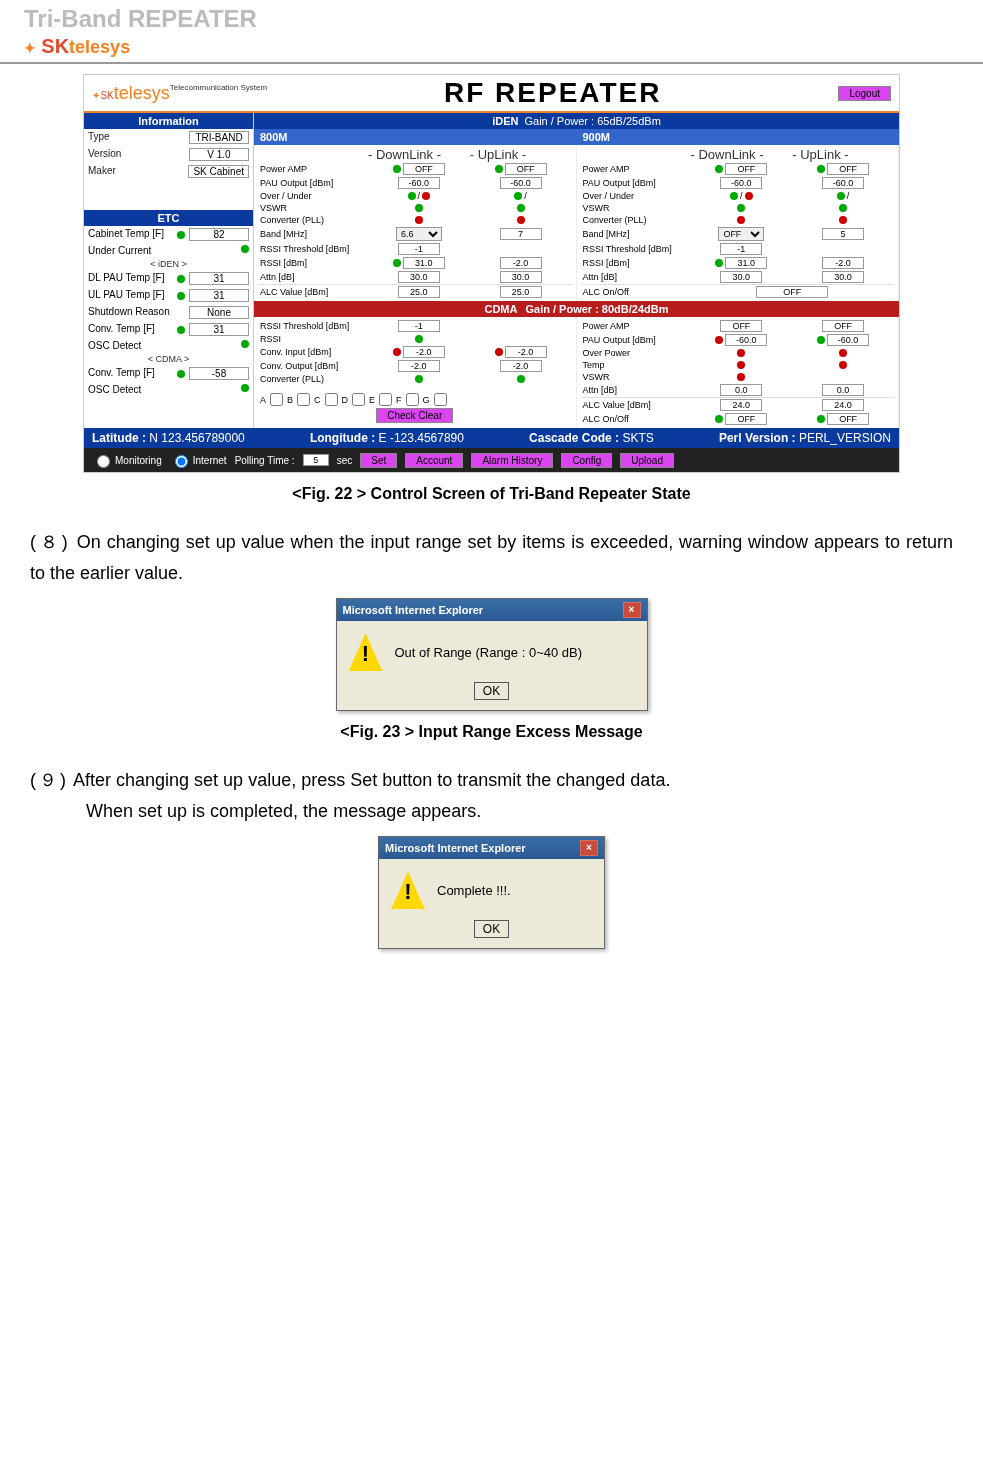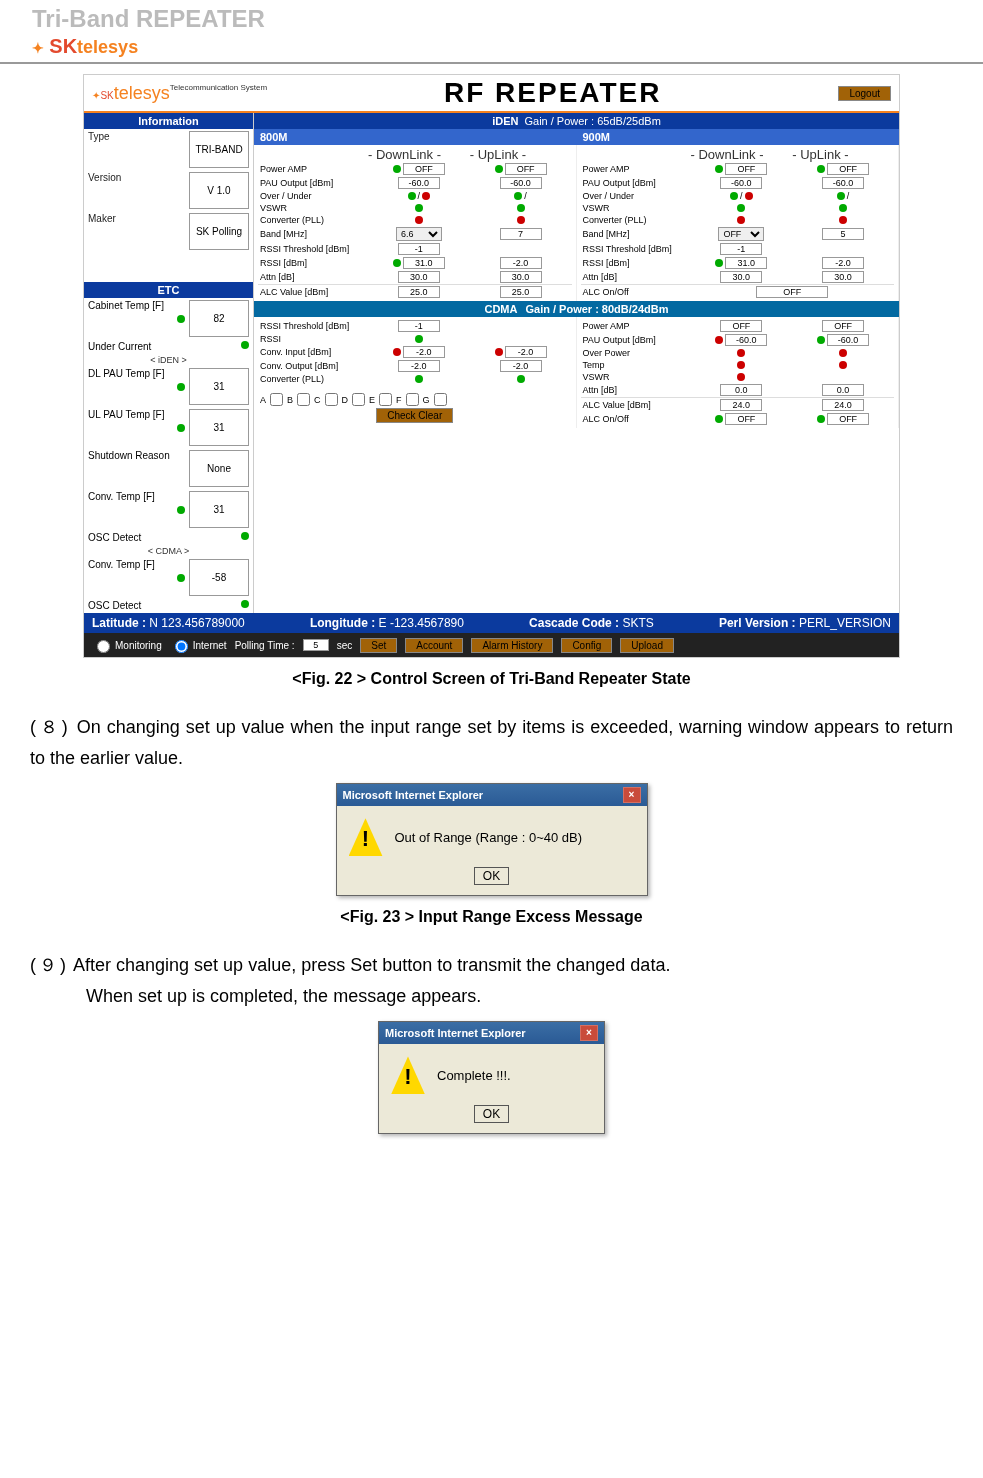--- a/index.html
+++ b/index.html
@@ -3,21 +3,21 @@
 <meta charset="utf-8">
 <style>
   body {
     margin: 0;
     font-family: Arial, sans-serif;
     background: white;
     width: 983px;
     padding: 0;
   }
   .page-header {
-    padding: 5px 20px 0 32px;
+    padding: 5px 20px 0 24px;
   }
   .page-title {
     font-size: 24px;
     font-weight: bold;
     color: #bbbbbb;
     margin: 0;
   }
   .sk-logo {
     margin-top: 2px;
     font-size: 20px;
@@ -48,21 +48,21 @@
   .app-logo .sub { font-size:8px; color:#333; }
   .app-title {
     font-size: 28px;
     font-weight: bold;
     color: #000;
     letter-spacing: 2px;
     flex:1;
     text-align:center;
   }
   .btn-small {
-    background: #a16207;
+    background: #d946ef;
     border: 1px solid #888;
     padding: 1px 10px;
     font-size: 10px;
   }
   .orange-rule { height:2px; background:#f58220; }
   .main-grid {
     display: grid;
     grid-template-columns: 170px 1fr;
   }
   .sidebar {
@@ -79,21 +79,21 @@
   .info-row, .etc-row {
     display: flex;
     align-items: flex-start;
     justify-content: space-between;
     padding: 2px 4px;
     font-size: 10px;
   }
   .info-row span:first-child { color:#222; }
   .val-box {
     border: 1px solid #999;
-    padding: 12px 4px;
+    padding: 0 4px;
     min-width: 50px;
     text-align: center;
     background: white;
     font-size:10px;
   }
   .content-area { }
   .iden-bar {
     background: #0b3a9e;
     color: white;
     padding: 2px 6px;
@@ -137,21 +137,21 @@
     font-size:9px;
     padding:1px 0;
   }
   .param-row .lbl { text-align:left; padding-left:2px; }
   .cell { display:flex; align-items:center; justify-content:center; gap:2px;}
   .dot-g { width:8px; height:8px; border-radius:50%; background:#0a0; display:inline-block;}
   .dot-r { width:8px; height:8px; border-radius:50%; background:#c00; display:inline-block;}
   .inp { width:40px; border:1px solid #999; text-align:center; font-size:9px; padding:0;}
   .inp-sel { width:46px; border:1px solid #999; font-size:9px;}
   .cdma-bar {
-    background: #0369a1;
+    background: #b91c1c;
     color: white;
     padding: 2px 6px;
     display: flex;
     justify-content: center;
     gap:8px;
     font-size:11px;
     font-weight:bold;
   }
   .lower-grid {
     display:grid;
@@ -279,21 +279,21 @@
       <div class="info-row">
           <span>Type</span>
           <span class="val-box">TRI-BAND</span>
         </div>
       <div class="info-row">
           <span>Version</span>
           <span class="val-box">V 1.0</span>
         </div>
       <div class="info-row">
           <span>Maker</span>
-          <span class="val-box">SK Polling</span>
+          <span class="val-box">SK Cabinet</span>
         </div>
       <div style="height:30px;"></div>
       <div class="section-hdr">ETC</div>
       <div class="etc-row">
           <span>Cabinet Temp [F]</span>
           <div class="led-row">
             <span class="dot-g"></span>
             <span class="val-box">82</span>
           </div>
         </div>

